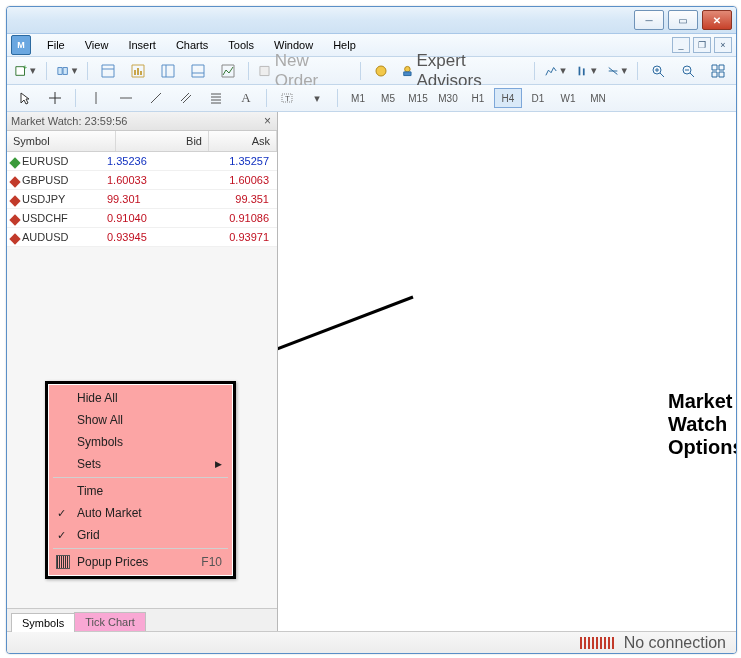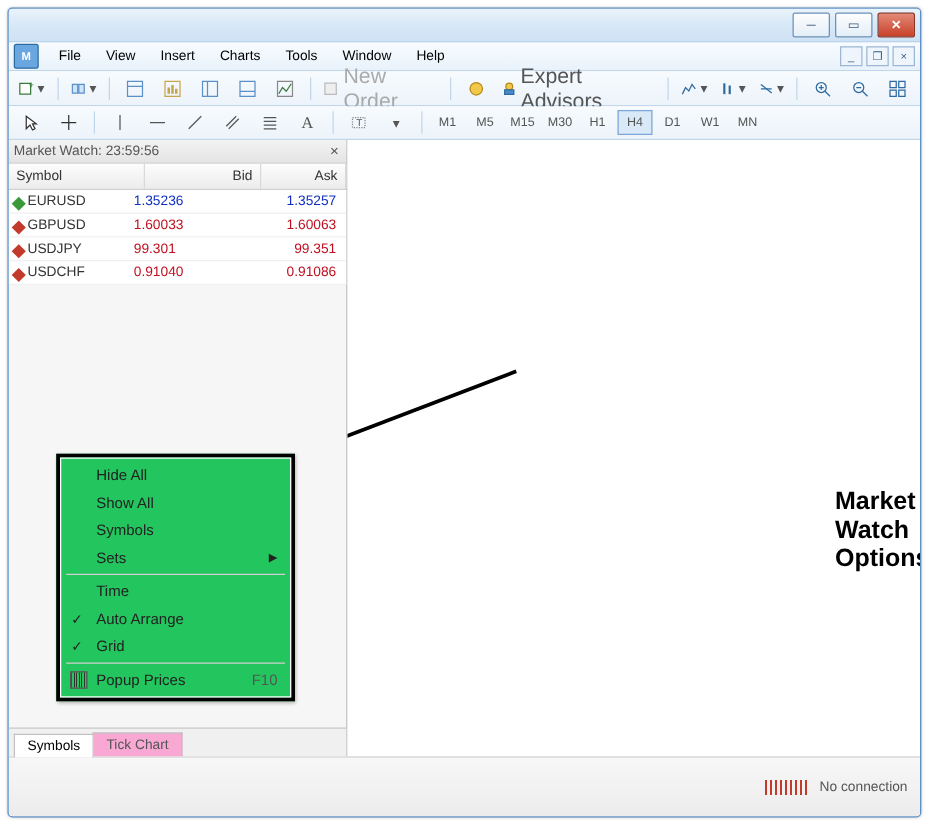--- a/index.html
+++ b/index.html
@@ -38,31 +38,31 @@
 .mw-row .ask{flex:1;text-align:right;padding-right:8px}
 .up{color:#1030c0}
 .dn{color:#c01020}
 .diamond{width:8px;height:8px;transform:rotate(45deg);display:inline-block}
 .d-up{background:#3a9a3a}
 .d-dn{background:#c23a2a}
 .mw-tabs{margin-top:auto;height:22px;display:flex;align-items:flex-end;border-top:1px solid #c9c9c9;background:#f0f0f0;padding-left:4px;gap:0}
 .mw-tab{padding:3px 10px;font-size:11px;border:1px solid #c0c0c0;border-bottom:none;background:#f9a8d4;margin-right:-1px;color:#555}
 .mw-tab.active{background:#fff;color:#000;position:relative;top:1px}
 .chart-area{flex:1;background:#fff;position:relative}
-.ctx{position:absolute;left:38px;top:251px;width:185px;background:#22c55e;border:3px solid #000;box-shadow:1px 1px 3px rgba(0,0,0,.3);z-index:5}
+.ctx{position:absolute;left:38px;top:269px;width:185px;background:#fca5a5;border:3px solid #000;box-shadow:1px 1px 3px rgba(0,0,0,.3);z-index:5}
 .ctx-inner{border:1px solid #fff;padding:2px 0}
 .ctx-item{height:22px;display:flex;align-items:center;padding:0 10px 0 28px;font-size:12px;color:#222;position:relative}
 .ctx-sep{height:1px;background:#d0d0d0;margin:2px 4px}
 .ctx-item .sc{margin-left:auto;color:#555}
 .ctx-item .arrow{margin-left:auto;font-size:9px}
 .ctx-item .chk{position:absolute;left:8px;font-size:11px}
 .ctx-item .ico{position:absolute;left:7px;width:12px;height:12px;border:1px solid #555;background:repeating-linear-gradient(90deg,#333 0 1px,transparent 1px 2px)}
 .callout{position:absolute;left:390px;top:278px;font-family:Arial,sans-serif;font-size:20px;font-weight:bold;color:#000;z-index:3}
 .line{position:absolute;z-index:2;pointer-events:none}
-.status{height:21px;border-top:1px solid #c9c9c9;background:linear-gradient(#f7f7f7,#ececec);display:flex;align-items:center;justify-content:flex-end;padding:13px 10px;gap:10px;font-size:11px;color:#555}
+.status{height:21px;border-top:1px solid #c9c9c9;background:linear-gradient(#f7f7f7,#ececec);display:flex;align-items:center;justify-content:flex-end;padding:0 10px;gap:10px;font-size:16px;color:#555}
 .bars{width:34px;height:12px;background:repeating-linear-gradient(90deg,#c23a2a 0 2px,transparent 2px 4px)}
 svg.icon *{vector-effect:non-scaling-stroke}
 </style>
 </head>
 <body>
 <div class="outer">
 <div class="win">
 
 <div class="titlebar">
   <div class="title-btn">─</div>
@@ -287,20 +287,28 @@
               <div class="ask dn">99.351</div>
             </div>
             <div class="mw-row">
               <div class="sym">
                 <span class="diamond d-dn"></span>
                 <span>USDCHF</span>
               </div>
               <div class="bid dn">0.91040</div>
               <div class="ask dn">0.91086</div>
             </div>
+            <div class="mw-row">
+              <div class="sym">
+                <span class="diamond d-dn"></span>
+                <span>AUDUSD</span>
+              </div>
+              <div class="bid dn">0.93945</div>
+              <div class="ask dn">0.93971</div>
+            </div>
           </div>
 
     <div class="ctx">
       <div class="ctx-inner">
         <div class="ctx-item">
                 <span>Hide All</span>
               </div>
         <div class="ctx-item">
                 <span>Show All</span>
               </div>
@@ -310,21 +318,21 @@
         <div class="ctx-item">
                 <span>Sets</span>
                 <span class="arrow">▶</span>
               </div>
         <div class="ctx-sep"></div>
         <div class="ctx-item">
                 <span>Time</span>
               </div>
         <div class="ctx-item">
                 <span class="chk">✓</span>
-                <span>Auto Arrange</span>
+                <span>Auto Market</span>
               </div>
         <div class="ctx-item">
                 <span class="chk">✓</span>
                 <span>Grid</span>
               </div>
         <div class="ctx-sep"></div>
         <div class="ctx-item">
                 <span class="ico"></span>
                 <span>Popup Prices</span>
                 <span class="sc">F10</span>

